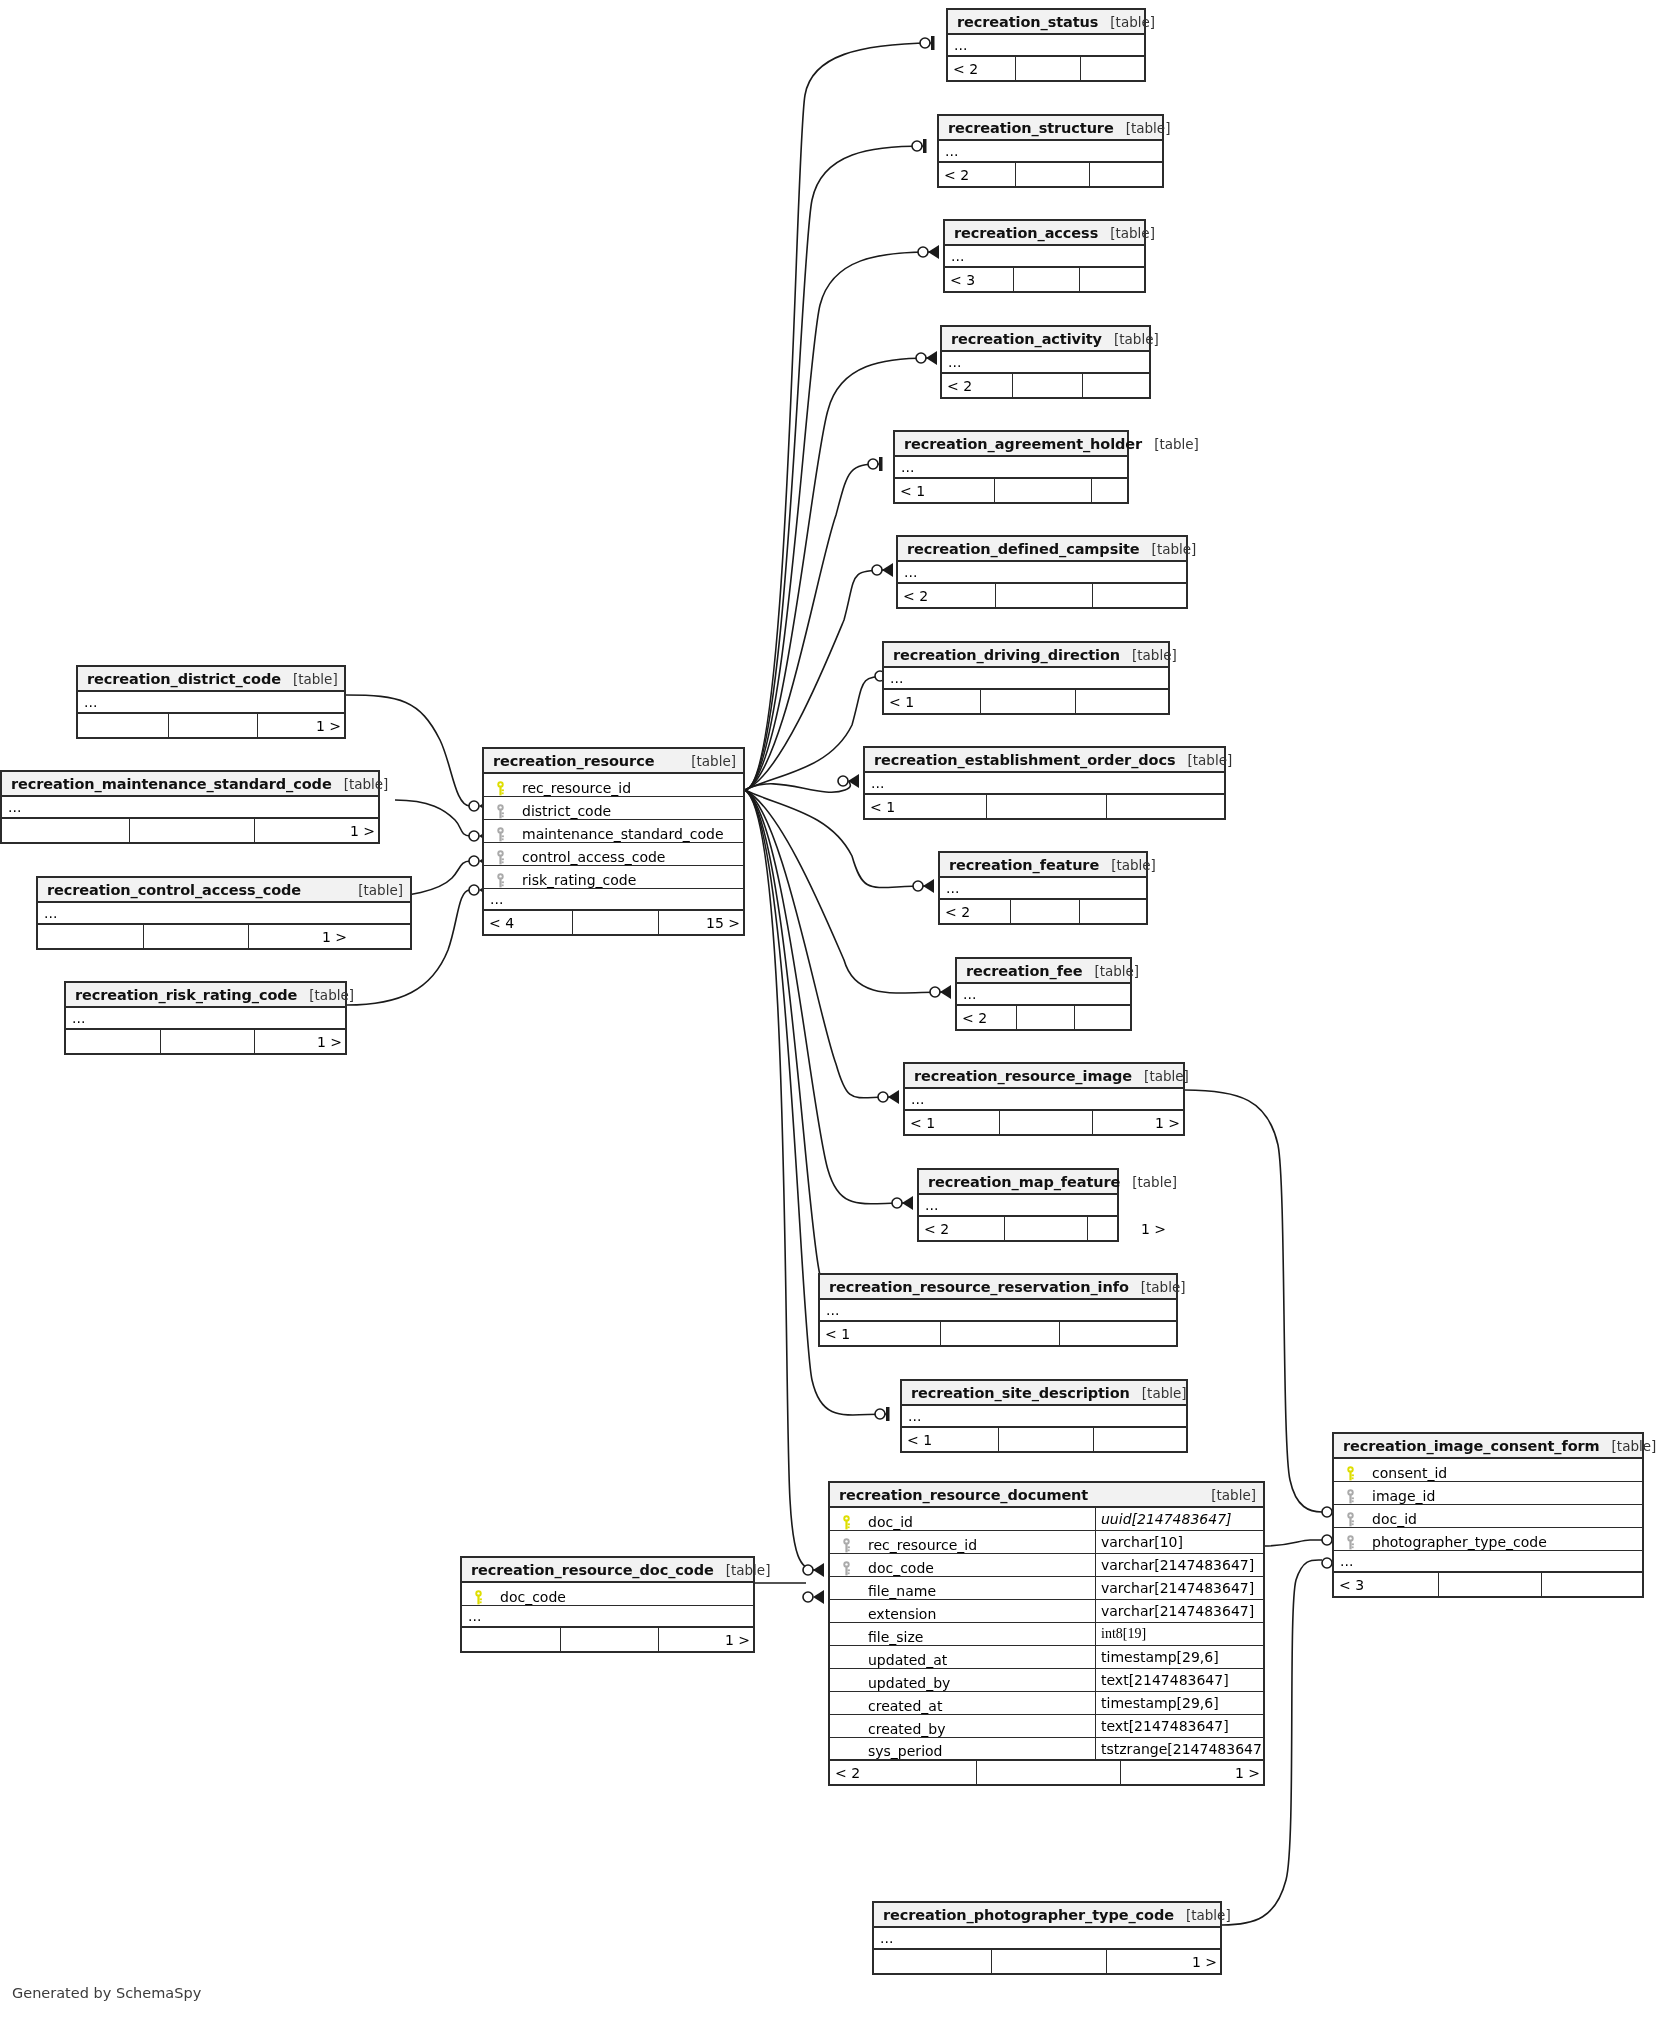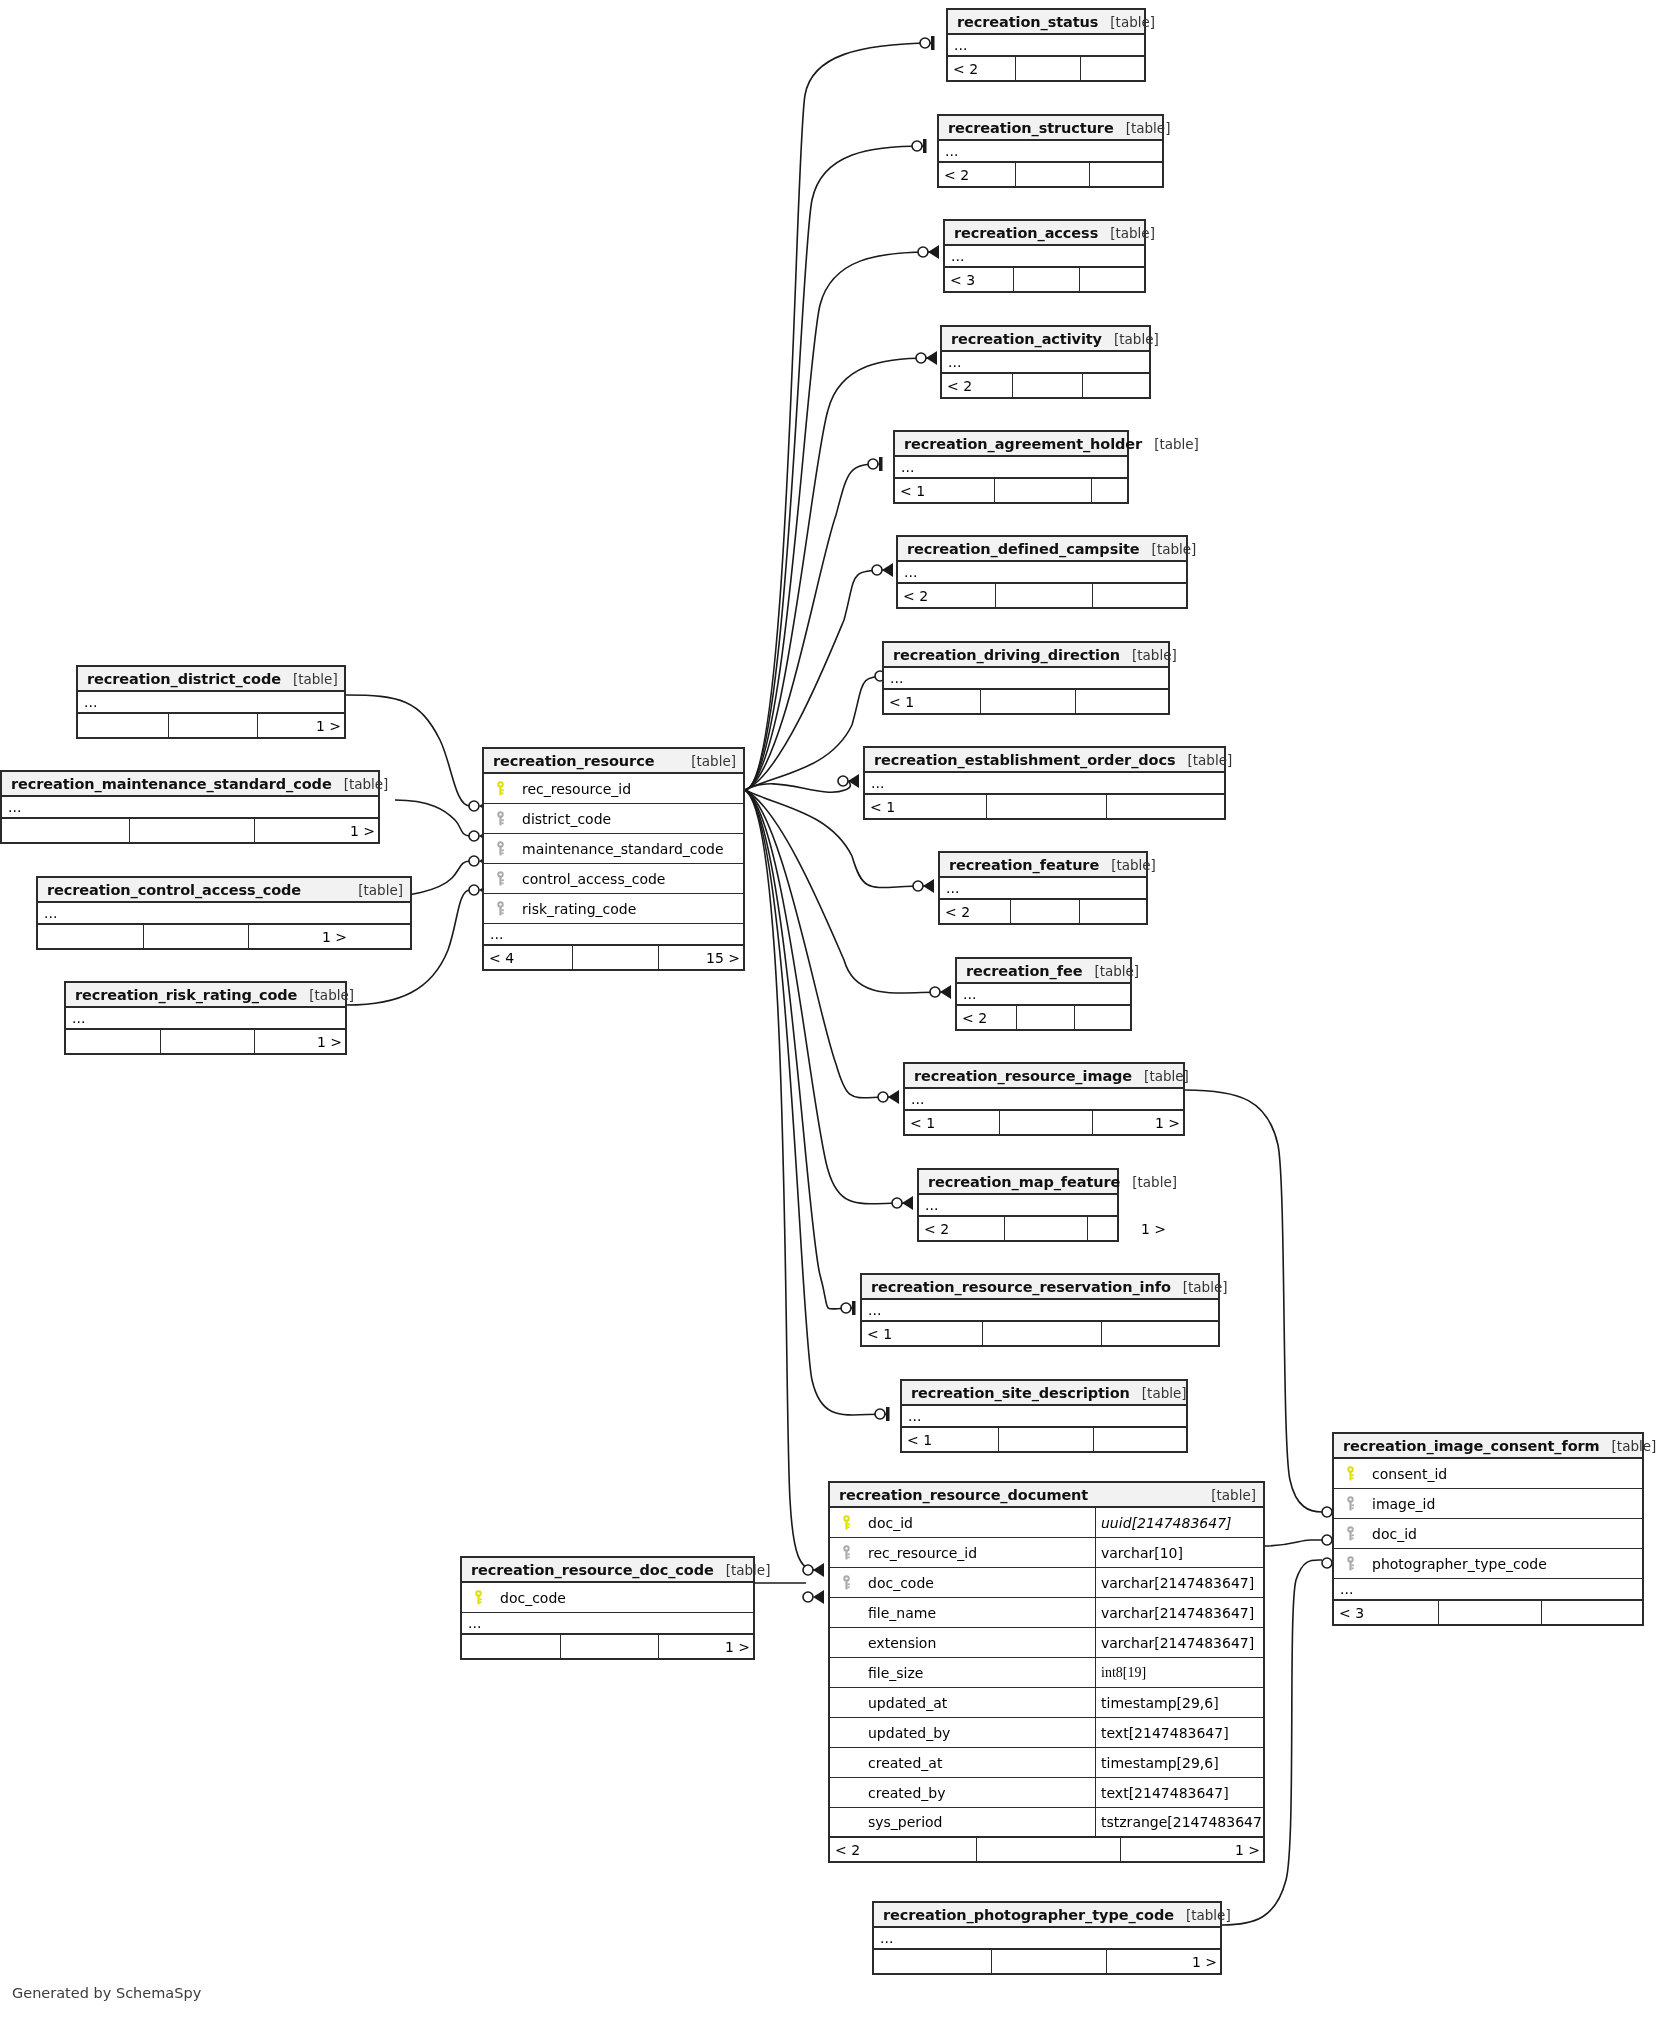--- a/index.html
+++ b/index.html
@@ -52,22 +52,22 @@
     color: #111;
   }
   .tbl .hdr .ttype {
     font-size: 13.5px;
     color: #333;
     padding-left: 12px;
   }
   .tbl .row {
     display: flex;
     box-sizing: border-box;
-    align-items: center;
-    height: 30px;
+    align-items: flex-end;
+    height: 23px;
     border-bottom: 1px solid #2b2b2b;
     background: #ffffff;
     white-space: nowrap;
   }
   .tbl .row:last-child { border-bottom: none; }
   .tbl .colname {
     flex: 1 1 auto;
     display: flex;
     align-items: center;
     box-sizing: border-box;
@@ -392,21 +392,21 @@
           <span class="tname">recreation_map_feature</span>
           <span class="ttype">[table]</span>
         </div>
         <div class="ellip">...</div>
         <div class="foot">
           <div class="fc l" style="width: 84.6667px; flex: 0 0 84.6667px;">&lt; 2</div>
           <div class="fc mid" style="width: 84.6667px; flex: 0 0 84.6667px;"></div>
           <div class="fc r" style="width: 84.6667px; flex: 0 0 84.6667px;">1 &gt;</div>
         </div>
       </div>
-      <div class="tbl" style="left: 860px; top: 1273px; width: 360px;">
+      <div class="tbl" style="left: 818px; top: 1273px; width: 360px;">
         <div class="hdr">
           <span class="tname">recreation_resource_reservation_info</span>
           <span class="ttype">[table]</span>
         </div>
         <div class="ellip">...</div>
         <div class="foot">
           <div class="fc l" style="width: 120px; flex: 0 0 120px;">&lt; 1</div>
           <div class="fc mid" style="width: 120px; flex: 0 0 120px;"></div>
           <div class="fc r" style="width: 120px; flex: 0 0 120px;"></div>
         </div>

